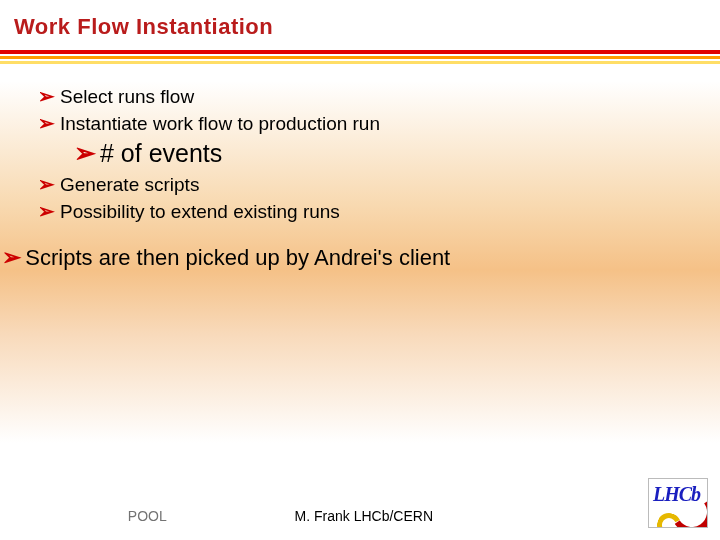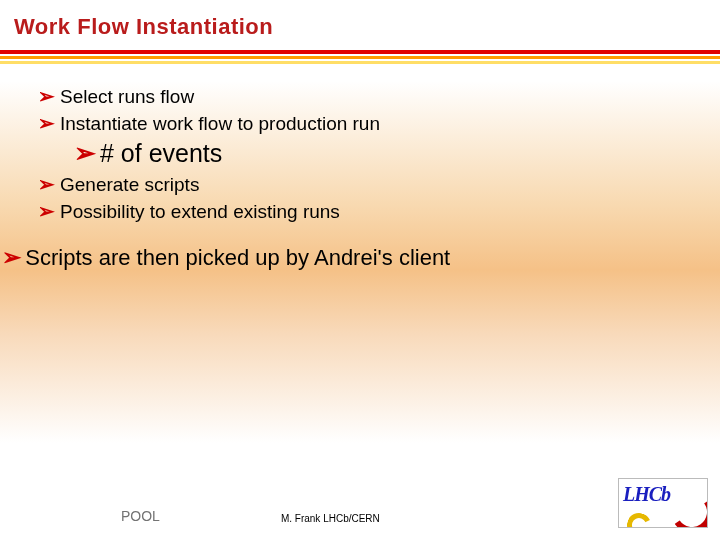--- a/index.html
+++ b/index.html
@@ -71,26 +71,26 @@
   .footer-left {
     flex: 1;
     text-align: center;
     font-size: 14px;
     color: #737373;
     padding-bottom: 4px;
   }
   .footer-mid {
     flex: 1.2;
     text-align: left;
-    font-size: 10px;
+    font-size: 14px;
     color: #000;
     padding-bottom: 4px;
   }
   .logo {
-    width: 90px;
+    width: 60px;
     height: 50px;
     margin-right: 12px;
     background: #ffffff;
     border: 1px solid #bbb;
     position: relative;
     overflow: hidden;
   }
   .logo-text {
     position: absolute;
     top: 4px;

